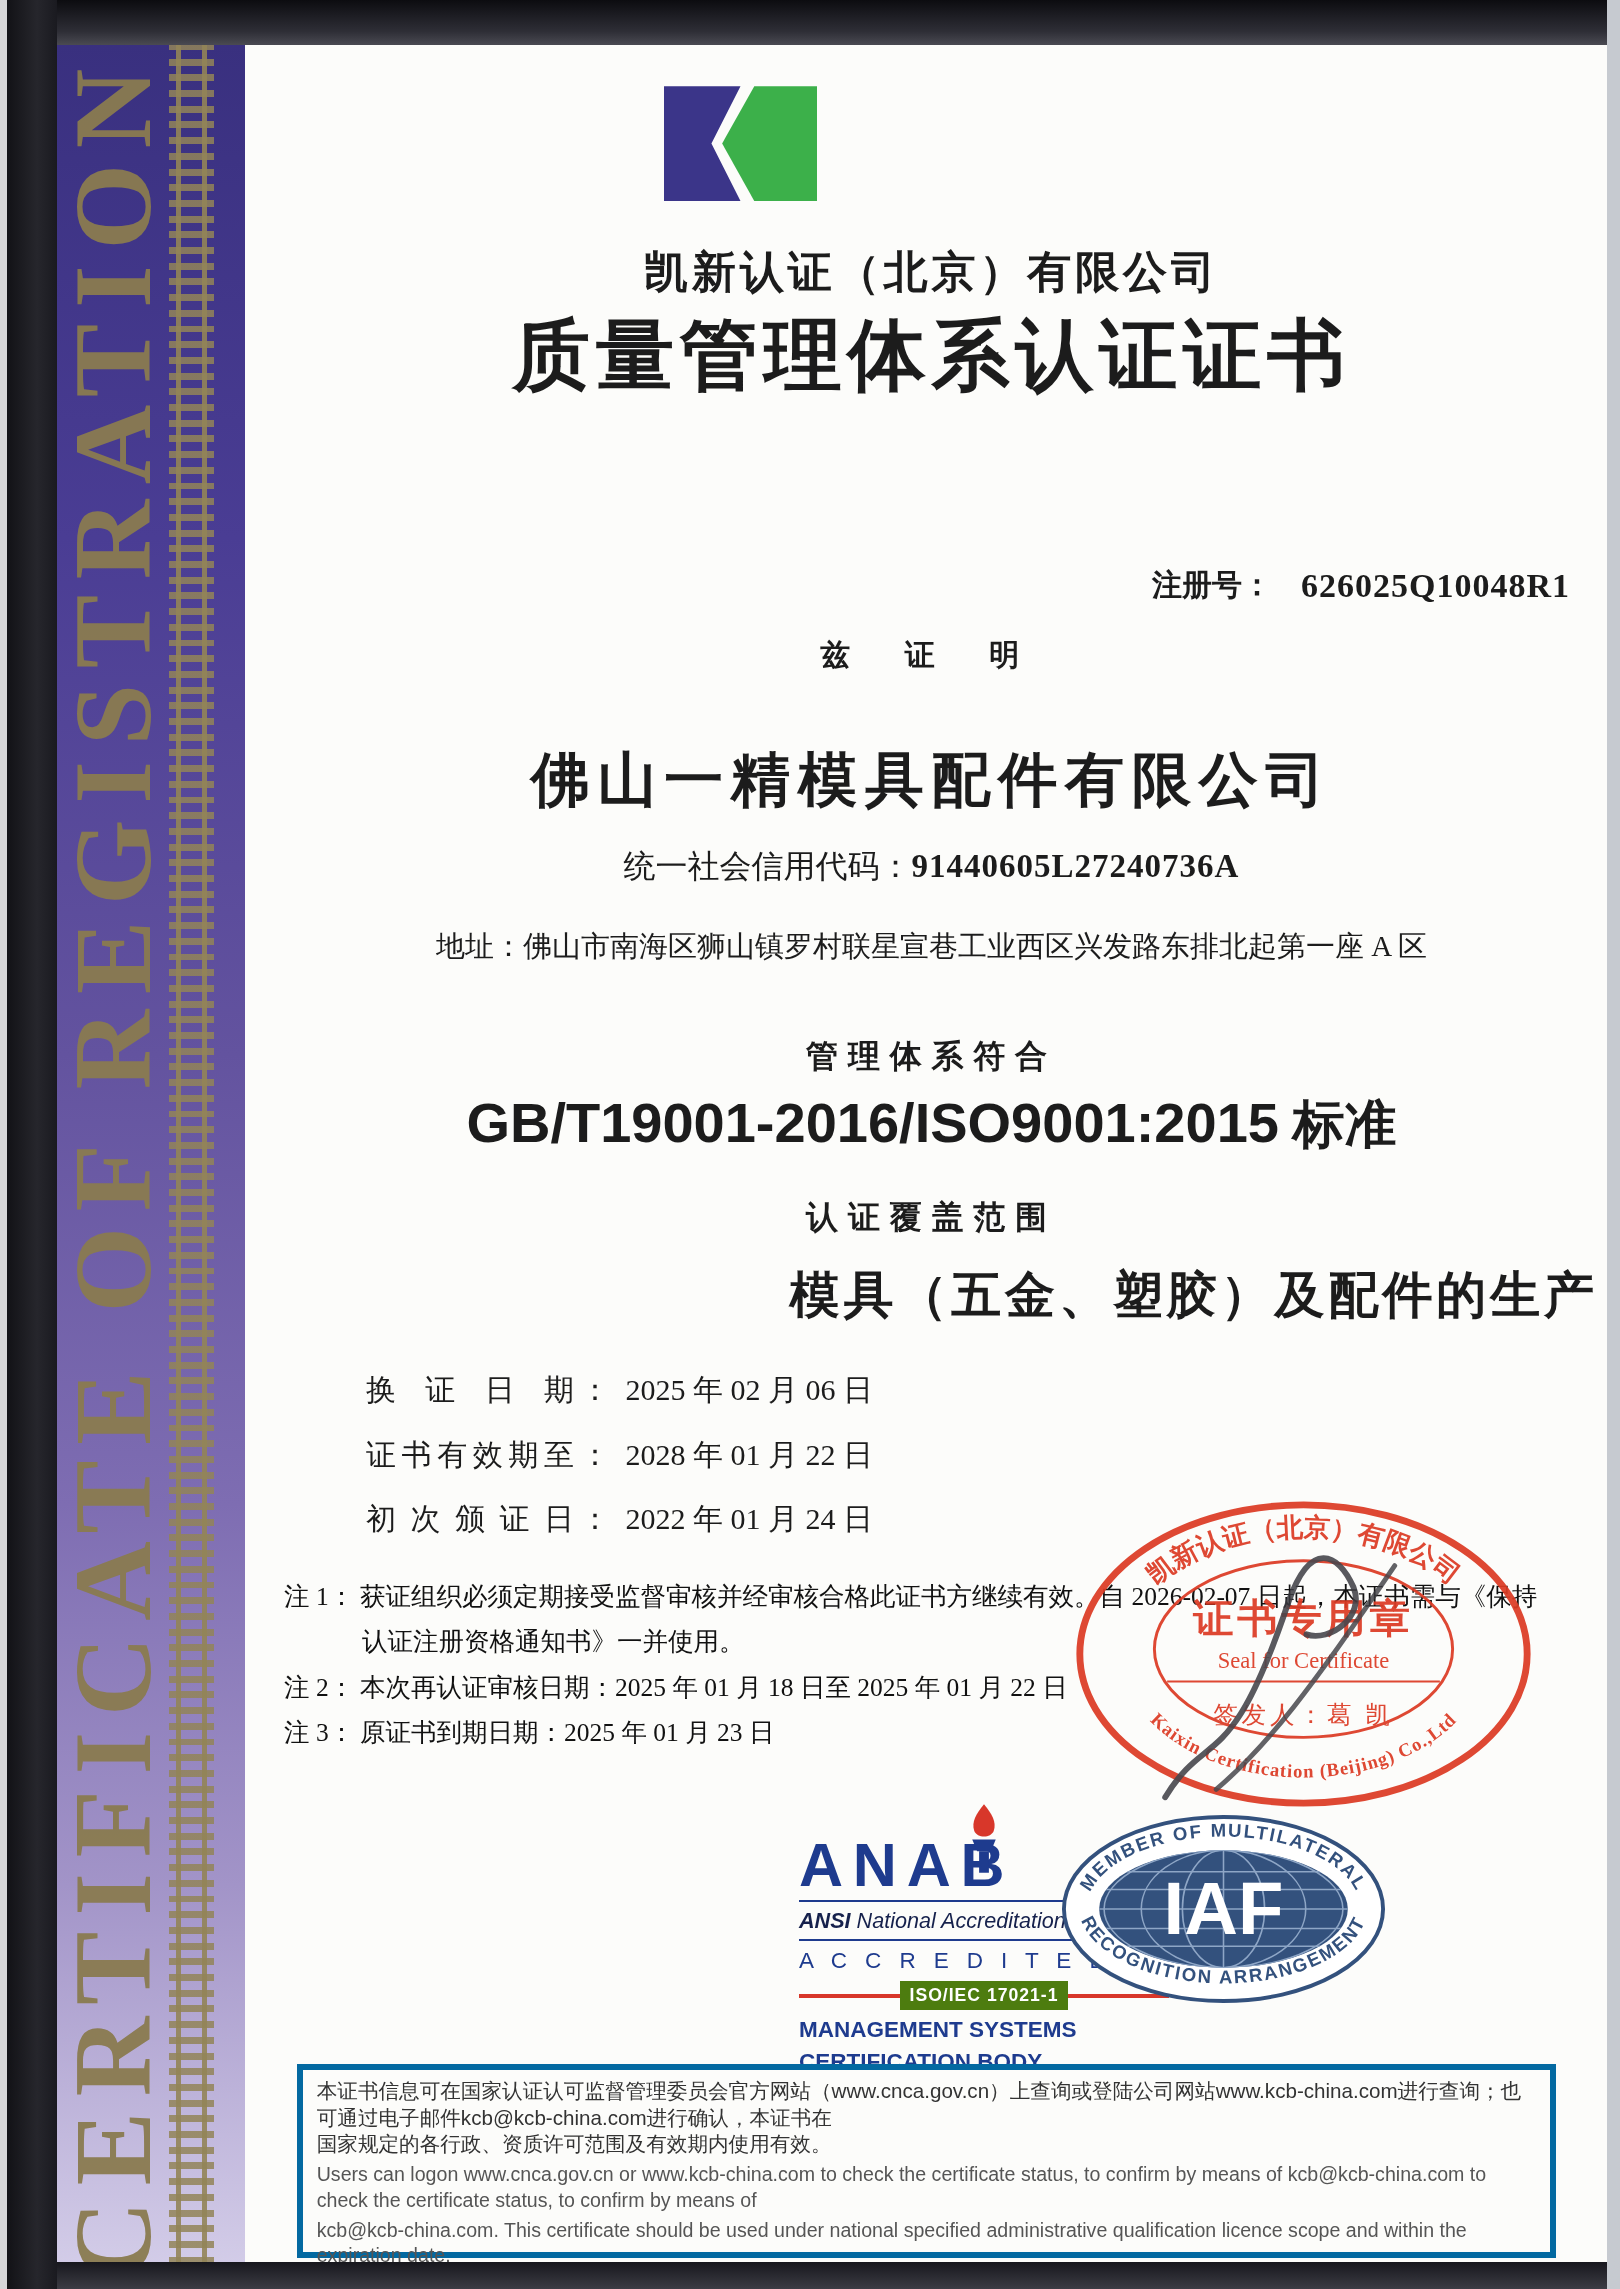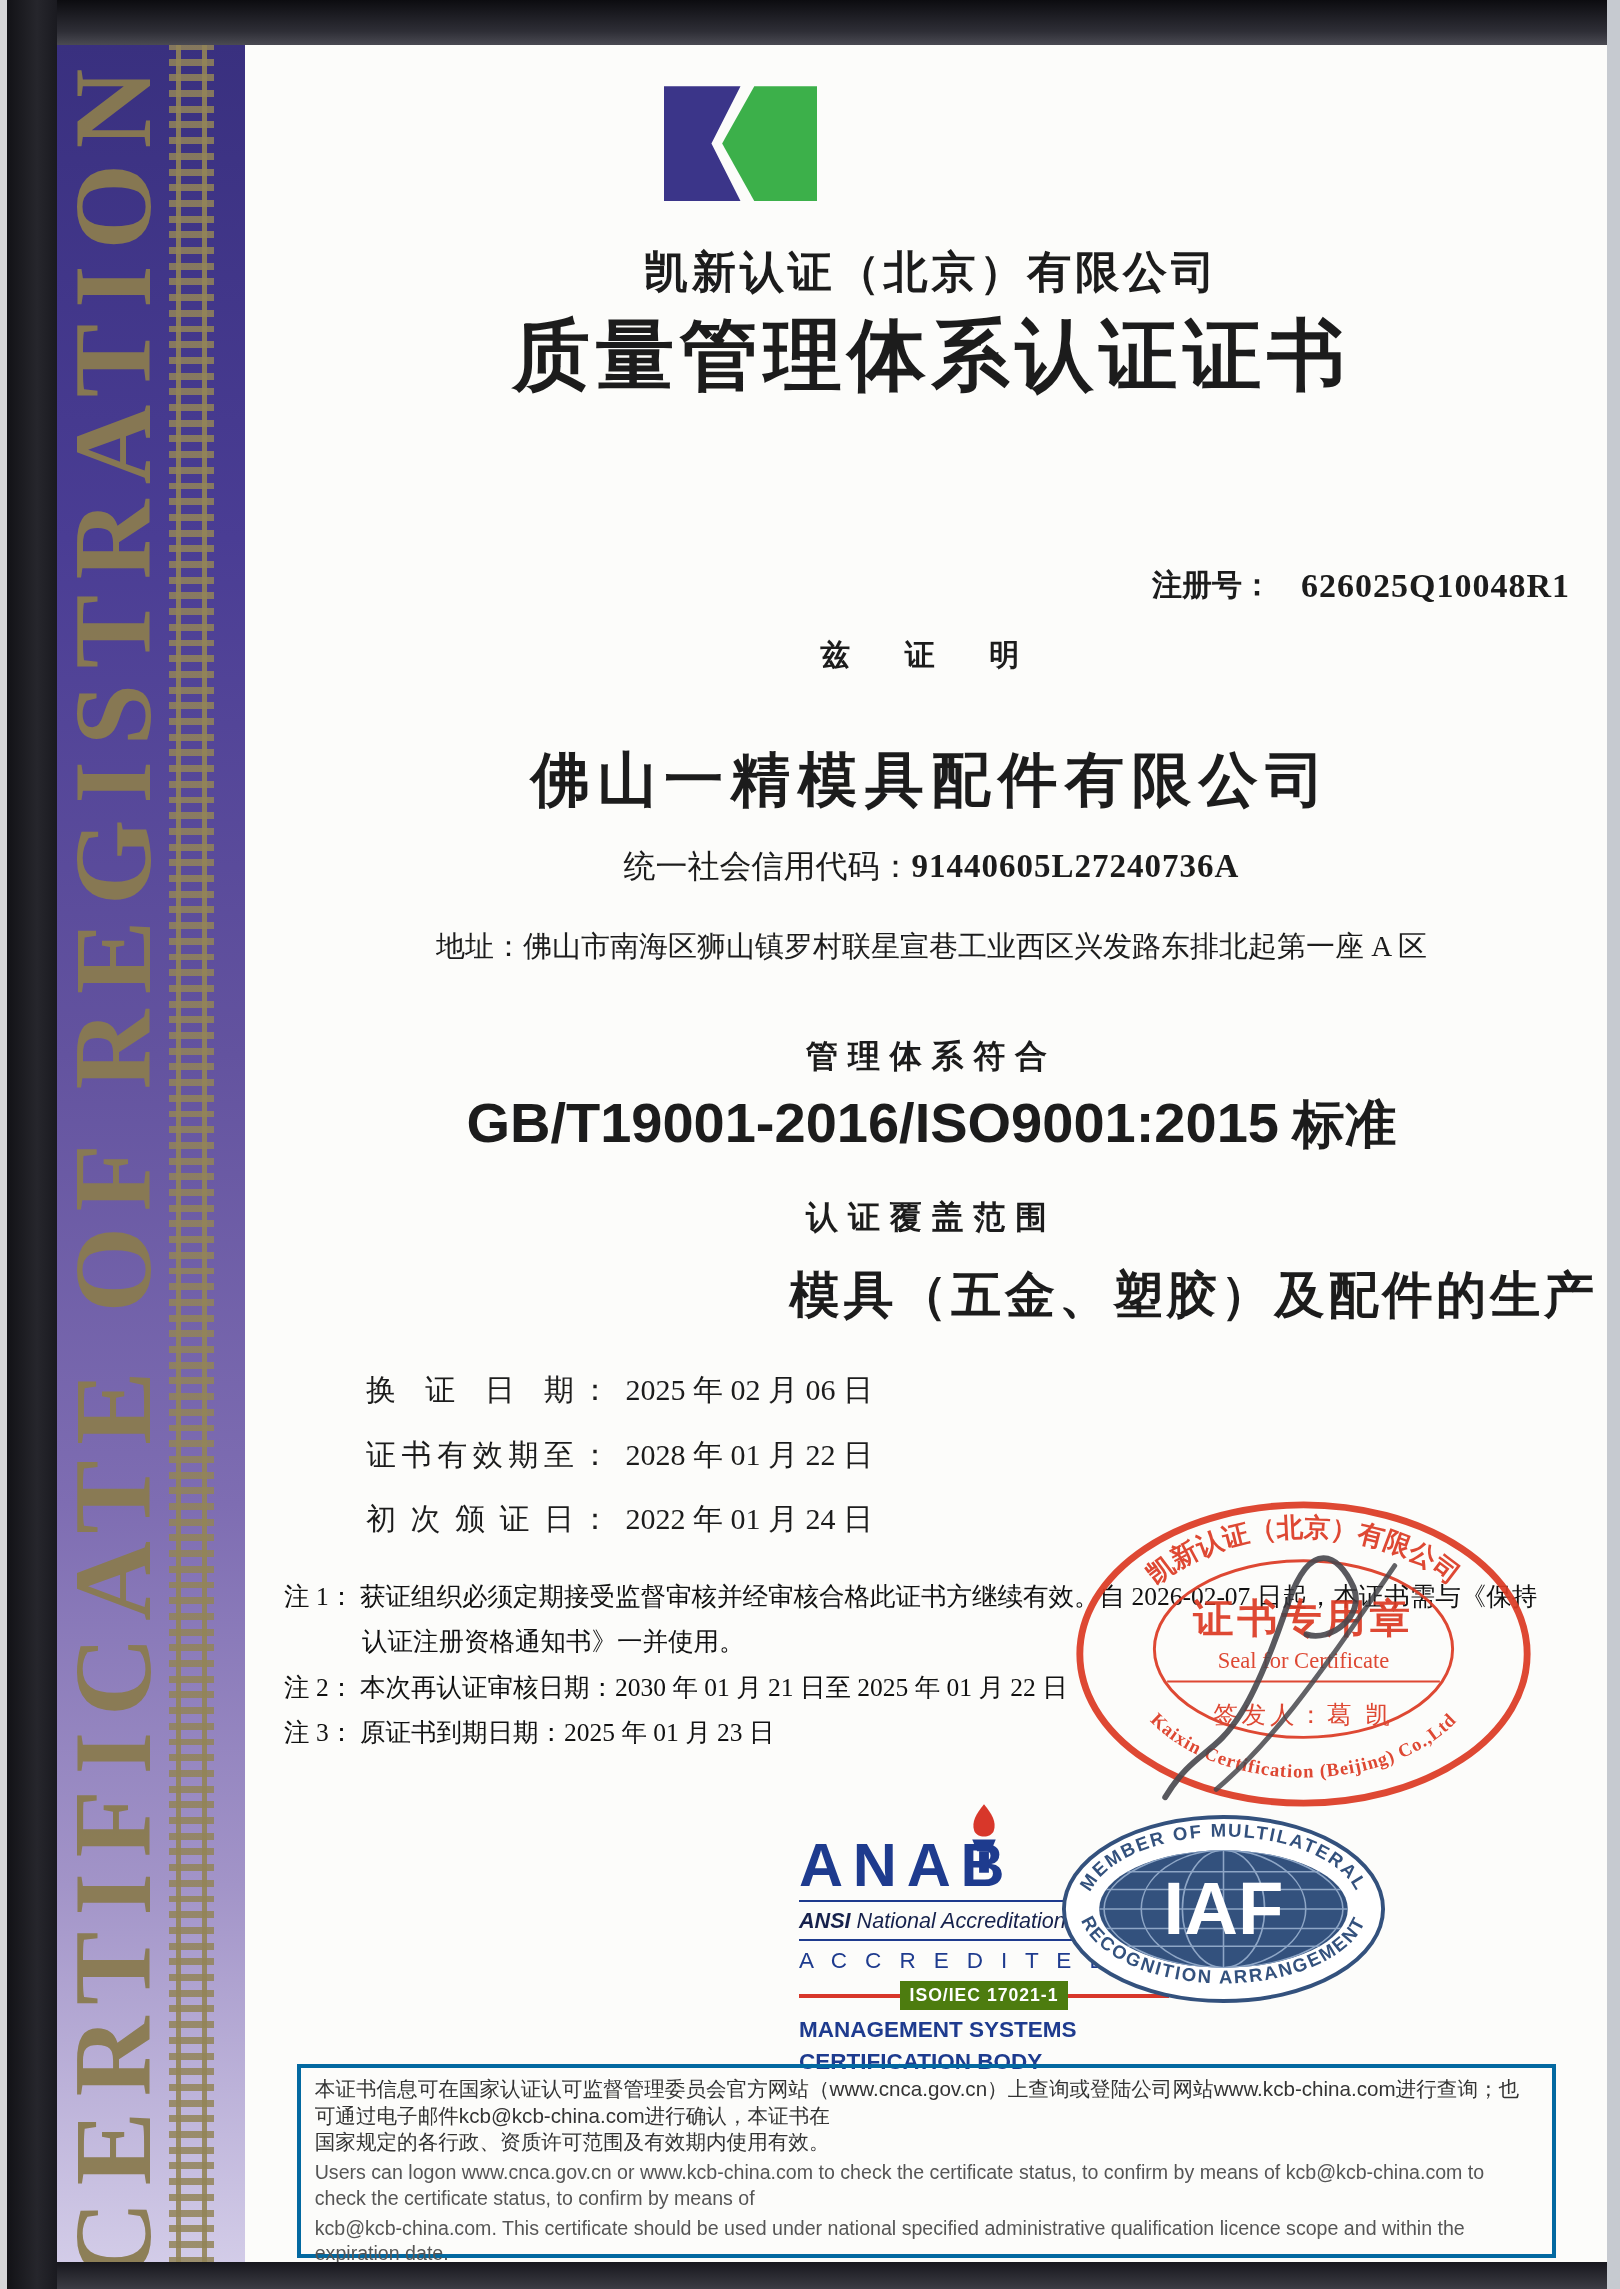--- a/index.html
+++ b/index.html
@@ -72,21 +72,21 @@
   .anab .board b{font-style:italic;font-weight:700;}
   .anab .board i{font-style:italic;}
   .anab .accredited{font-size:22.5px;letter-spacing:5.9px;padding:6.9px 0 5.9px;}
   .anab .stdrow{display:flex;align-items:center;gap:0;margin:2px 0 5.9px;}
   .anab .stdrow .rline{flex:1;height:3.9px;background:#d8372a;}
   .anab .stdbox{background:#4d7c0f;color:#fff;font-size:17.6px;font-weight:600;padding:3.9px 9.8px;letter-spacing:1px;}
   .anab .msys{font-size:22.5px;font-weight:700;line-height:1.25;margin-top:3.9px;}
   .iaf{position:absolute;left:1061px;top:1815px;width:325px;height:188px;z-index:2;}
   
   .footer{position:absolute;left:297px;top:2064px;width:1259px;height:194px;z-index:2;
-          border:4px solid #0369a1;box-sizing:border-box;padding:7.8px 13.7px 5.9px;
+          border:6px solid #0369a1;box-sizing:border-box;padding:7.8px 13.7px 5.9px;
           font-family:"Liberation Sans","DejaVu Sans",sans-serif;}
   .footer .cn{font-size:20.6px;color:#333;line-height:1.3;}
   .footer .en{font-size:19.6px;color:#555;line-height:1.32;margin-top:3.9px;}
   .footer hr{border:none;border-top:1px solid #9a9a9e;margin:6.9px -13.7px 5.9px;}
   .footer .addr-cn{font-size:21.6px;color:#333;text-align:center;}
 </style>
 </head>
 <body>
 
 <div class="page">
@@ -134,21 +134,21 @@
       <span class="dlabel">证书有效期至</span><span class="dsep">：</span><span>2028 年 01 月 22 日</span>
     </div>
     <div class="row">
       <span class="dlabel">初次颁证日</span><span class="dsep">：</span><span>2022 年 01 月 24 日</span>
     </div>
   </div>
 
   <div class="notes">
     <div><span class="nlabel">注 1：</span><span>获证组织必须定期接受监督审核并经审核合格此证书方继续有效。自 2026-02-07 日起，本证书需与《保持</span></div>
     <div class="indent">认证注册资格通知书》一并使用。</div>
-    <div><span class="nlabel">注 2：</span><span>本次再认证审核日期：2030 年 01 月 21 日至 2025 年 01 月 22 日</span></div>
+    <div><span class="nlabel">注 2：</span><span>本次再认证审核日期：2025 年 01 月 18 日至 2025 年 01 月 22 日</span></div>
     <div><span class="nlabel">注 3：</span><span>原证书到期日期：2025 年 01 月 23 日</span></div>
   </div>
 
   <svg class="seal" viewBox="0 0 474 324">
     <defs>
       <path id="sealTop" d="M 52,162 A 185,120 0 0 1 422,162" fill="none"></path>
       <path id="sealBottom" d="M 54,168 A 183,120 0 0 0 420,168" fill="none"></path>
     </defs>
     <ellipse cx="237" cy="162" rx="228" ry="152" fill="none" stroke="#dc3b24" stroke-width="7"></ellipse>
     <ellipse cx="237" cy="157" rx="152" ry="90" fill="none" stroke="#dc3b24" stroke-width="3"></ellipse>

